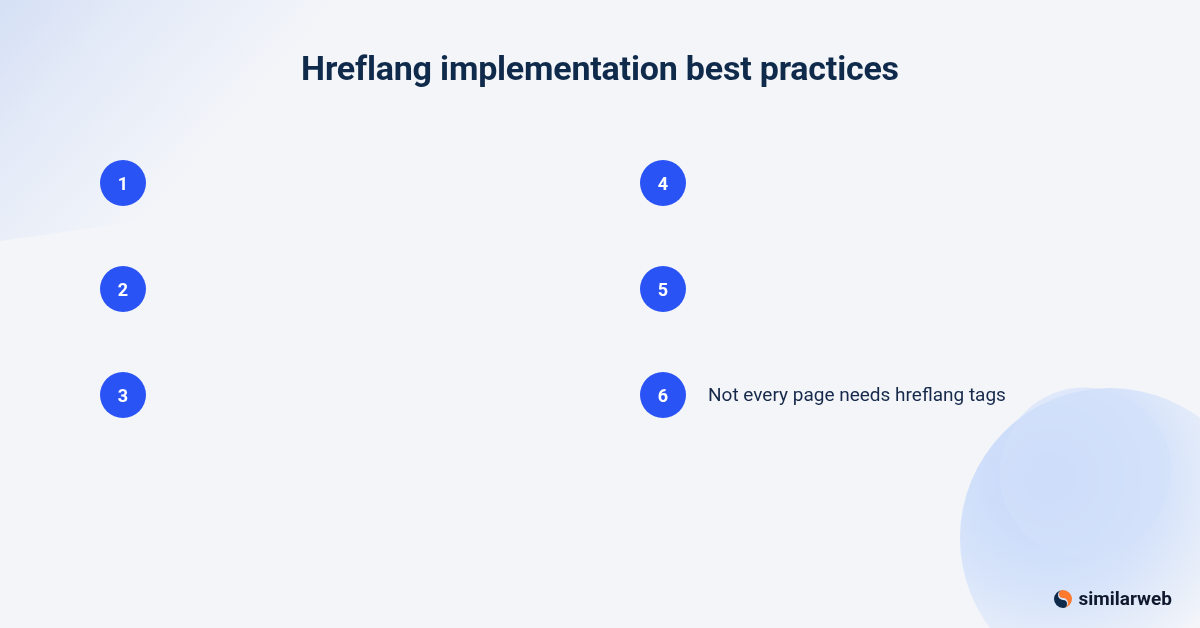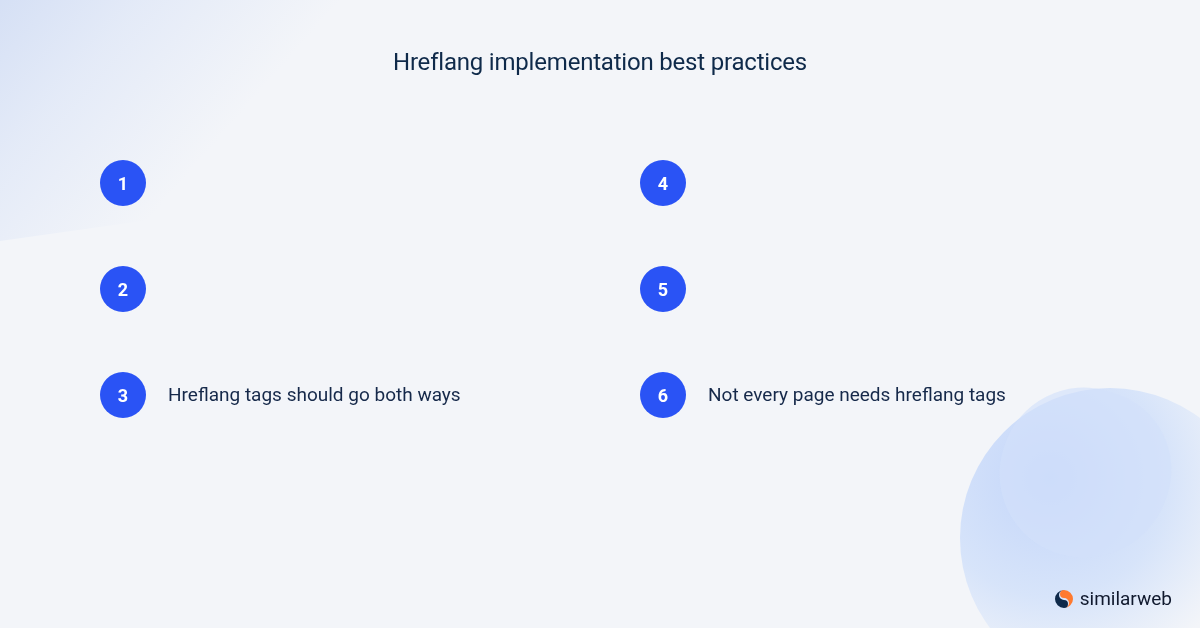--- a/index.html
+++ b/index.html
@@ -44,22 +44,22 @@
     transform: rotate(18deg);
     pointer-events: none;
   }
 
   .title {
     position: absolute;
     top: 48px;
     left: 0;
     width: 100%;
     text-align: center;
-    font-size: 24px;
-    font-weight: 400;
+    font-size: 34px;
+    font-weight: 700;
     color: #0f2a4a;
     letter-spacing: -0.2px;
   }
 
   .grid {
     position: absolute;
     top: 160px;
     left: 100px;
     right: 100px;
     display: grid;
@@ -93,21 +93,21 @@
   }
 
   .logo {
     position: absolute;
     right: 28px;
     bottom: 18px;
     display: flex;
     align-items: center;
     gap: 6px;
     color: #10192e;
-    font-weight: 400;
+    font-weight: 700;
     font-size: 19px;
   }
   .logo-mark {
     width: 20px;
     height: 20px;
     position: relative;
   }
 </style>
 </head>
 <body>
@@ -126,21 +126,20 @@
     <div class="badge">4</div>
   </div>
   <div class="item">
     <div class="badge">2</div>
   </div>
   <div class="item">
     <div class="badge">5</div>
   </div>
   <div class="item">
     <div class="badge">3</div>
-    <div class="text">Hreflang tags should go both ways</div>
   </div>
   <div class="item">
     <div class="badge">6</div>
     <div class="text">Not every page needs hreflang tags</div>
   </div>
 </div>
 
 <div class="logo">
   <span class="logo-mark">
     <svg viewBox="0 0 20 20" width="20" height="20">

